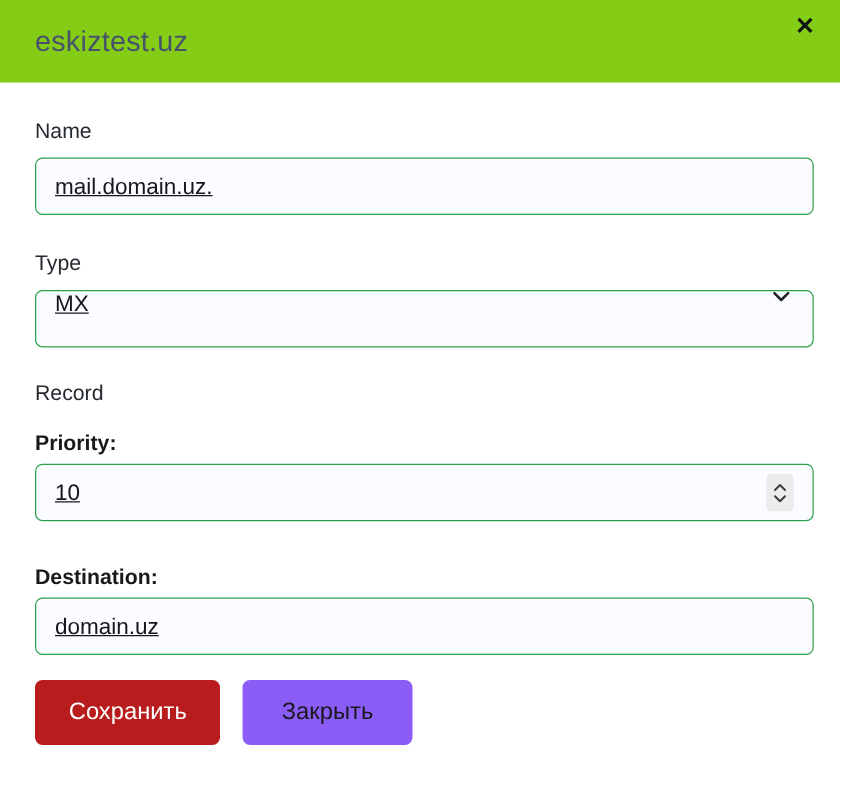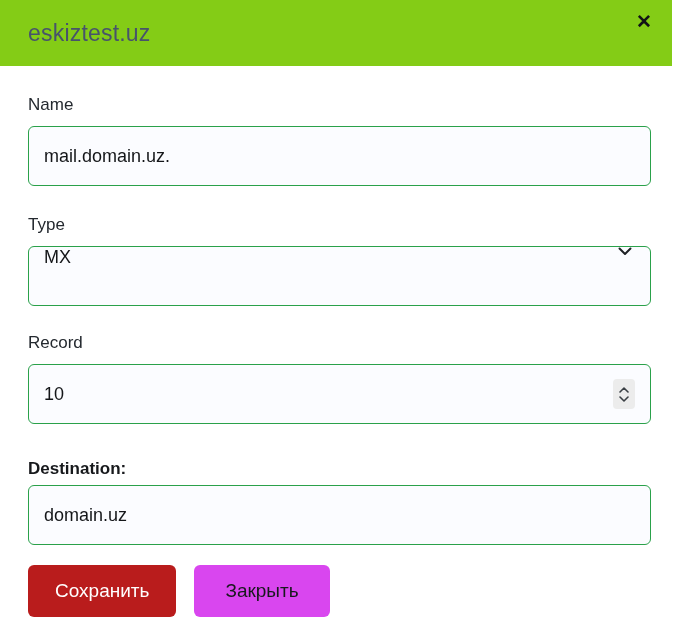--- a/index.html
+++ b/index.html
@@ -55,29 +55,30 @@
   }
   .lbl.bold { font-weight: 700; color: #17191c; margin-bottom: 6px; }
   .gap-section { margin-top: 28px; }
   .gap-record  { margin-top: 26px; }
   .gap-small   { margin-top: 19px; }
   .gap-dest    { margin-top: 34px; }
 
   .field {
     display: block;
     width: 623px;
-    height: 60px;
+    height: 46px;
     background: #fbfcff;
     border: 1.5px solid #2aa14a;
     border-radius: 6px;
     font-family: "Liberation Sans", sans-serif;
     font-size: 18px;
     color: #141619;
     padding: 0 15px;
     outline: none;
+    text-decoration: underline;
   }
 
   
   .select-field {
     display: flex;
     align-items: flex-start;
     justify-content: space-between;
     cursor: pointer;
   }
   .select-field .chev { display: flex; margin-right: 3px; }
@@ -105,21 +106,21 @@
   .btn-row { display: flex; gap: 18px; margin-top: 20px; }
   .btn {
     height: 52px;
     border: 0;
     border-radius: 6px;
     font-family: "Liberation Sans", sans-serif;
     font-size: 19px;
     cursor: pointer;
   }
   .btn-save { background: #b91c1c; color: #ffffff; padding: 0 27px; }
-  .btn-close { background: #d946ef; color: #17191c; padding: 0 31px; }
+  .btn-close { background: #8b5cf6; color: #17191c; padding: 0 31px; }
 </style>
 </head>
 <body>
 
 <div class="modal">
 
   <div class="modal-header">
     <h1 class="modal-title">eskiztest.uz</h1>
     <button class="close-btn">✕</button>
   </div>
@@ -134,20 +135,21 @@
       <span>MX</span>
       <span class="chev">
         <svg width="14" height="9" viewBox="0 0 14 9">
             <polyline points="1.5,1.5 7,7 12.5,1.5" fill="none" stroke="#1e2125" stroke-width="2" stroke-linecap="round" stroke-linejoin="round"></polyline>
           </svg>
       </span>
     </div>
 
     <div class="lbl gap-record">Record</div>
 
+    <label class="lbl bold gap-small">Priority:</label>
     <div class="num-wrap">
       <input class="field" type="text" value="10" style="">
       <span class="spinner">
         <svg width="10" height="6" viewBox="0 0 10 6">
             <polyline points="1,5 5,1 9,5" fill="none" stroke="#3a3f44" stroke-width="1.6" stroke-linecap="round" stroke-linejoin="round"></polyline>
           </svg>
         <svg width="10" height="6" viewBox="0 0 10 6">
             <polyline points="1,1 5,5 9,1" fill="none" stroke="#3a3f44" stroke-width="1.6" stroke-linecap="round" stroke-linejoin="round"></polyline>
           </svg>
       </span>

